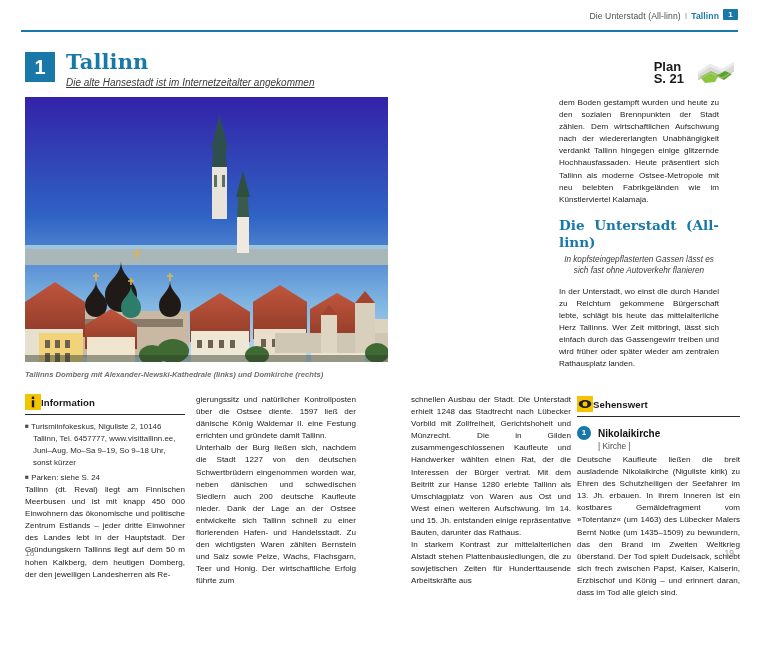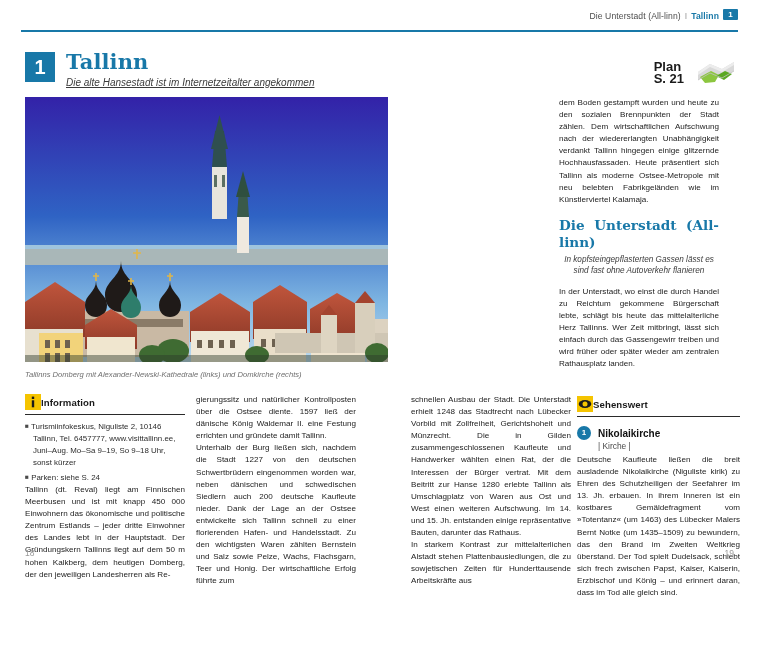--- a/index.html
+++ b/index.html
@@ -50,21 +50,21 @@
   .plantxt{font-size:13px;font-weight:bold;line-height:12px;text-align:left;color:#1a1a1a;}
   .planicon{width:46px;height:30px;flex:0 0 auto;}
 
   
   .photo{
     position:absolute;left:25px;top:97px;width:363px;height:265px;overflow:hidden;
   }
   .photo svg{display:block;width:363px;height:265px;}
   .caption{
     position:absolute;left:25px;top:370px;width:380px;
-    font-size:7.6px;font-style:italic;color:#6f6f6f;line-height:10px;
+    font-size:7.6px;font-style:italic;color:#6f6f6f;line-height:10px;font-weight:bold;
   }
 
   
   .boxhead{display:flex;align-items:center;}
   .boxhead .badge{
     width:16px;height:16px;background:#f5c400;display:flex;align-items:center;
     justify-content:center;flex:0 0 auto;
   }
   .boxhead .badge.eye{background:#f5c400;}
   .boxhead .lbl{font-size:9.6px;font-weight:bold;color:#1a1a1a;letter-spacing:.1px;}
@@ -282,21 +282,21 @@
   </div>
 
   <div class="col" id="col3">
     <p>schnellen Ausbau der Stadt. Die Unterstadt erhielt 1248 das Stadtrecht nach Lübecker Vorbild mit Zollfreiheit, Gerichtshoheit und Münzrecht. Die in Gilden zusammengeschlossenen Kaufleute und Handwerker wählten einen Rat, der die Interessen der Bürger vertrat. Mit dem Beitritt zur Hanse 1280 erlebte Tallinn als Umschlagplatz von Waren aus Ost und West einen weiteren Aufschwung. Im 14. und 15. Jh. entstanden einige repräsentative Bauten, darunter das Rathaus.</p>
     <p>In starkem Kontrast zur mittelalterlichen Alstadt stehen Plattenbausiedlungen, die zu sowjetischen Zeiten für Hunderttausende Arbeitskräfte aus</p>
   </div>
 
   <div class="col" id="col4">
     <p>dem Boden gestampft wurden und heute zu den sozialen Brennpunkten der Stadt zählen. Dem wirtschaftlichen Aufschwung nach der wiedererlangten Unabhängigkeit verdankt Tallinn hingegen einige glitzernde Hochhausfassaden. Heute präsentiert sich Tallinn als moderne Ostsee-Metropole mit neu belebten Fabrikgeländen wie im Künstlerviertel Kalamaja.</p>
     <div class="secthead">Die Unterstadt (All-linn)</div>
-    <div class="sectsub">In kopfsteingepflasterten Gassen lässt es sind fast ohne Autoverkehr flanieren</div>
+    <div class="sectsub">In kopfsteingepflasterten Gassen lässt es sich fast ohne Autoverkehr flanieren</div>
     <p>In der Unterstadt, wo einst die durch Handel zu Reichtum gekommene Bürgerschaft lebte, schlägt bis heute das mittelalterliche Herz Tallinns. Wer Zeit mitbringt, lässt sich einfach durch das Gassengewirr treiben und wird früher oder später wieder am zentralen Rathausplatz landen.</p>
   </div>
 
   <div class="sehens">
     <div class="boxhead">
       <span class="badge eye">
         <svg width="14" height="10" viewBox="0 0 14 10">
           <ellipse cx="7" cy="5" rx="6.3" ry="4" fill="#1a1a1a"></ellipse>
           <ellipse cx="7" cy="5" rx="2.5" ry="2.5" fill="#f5c400"></ellipse>
         </svg>

